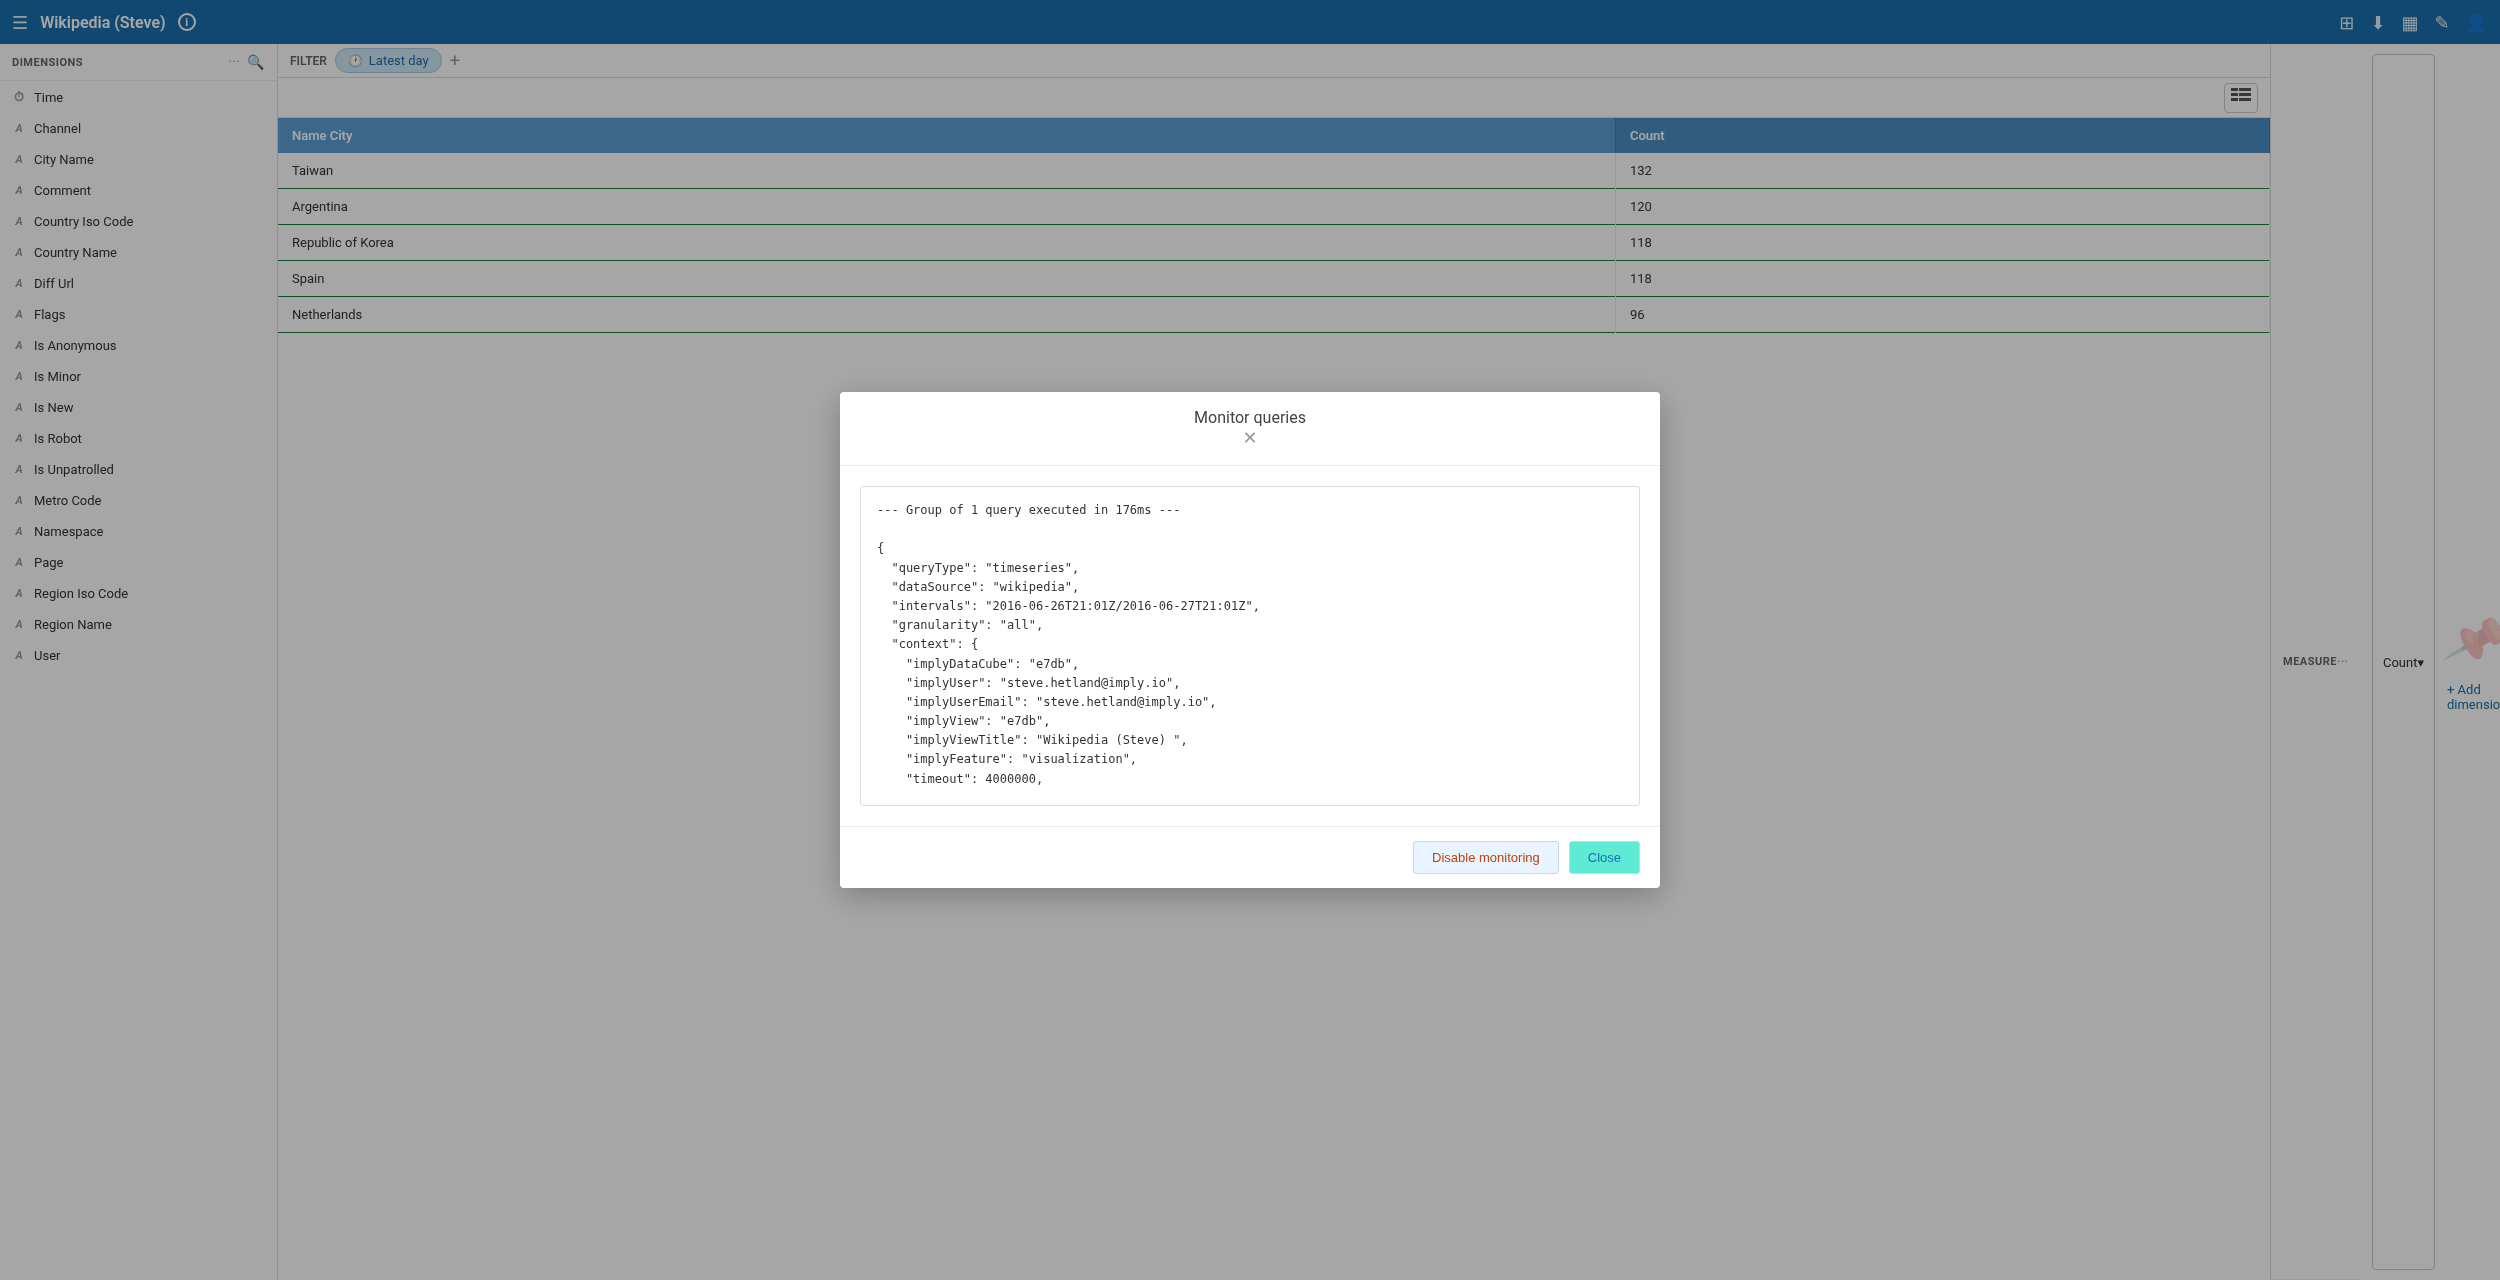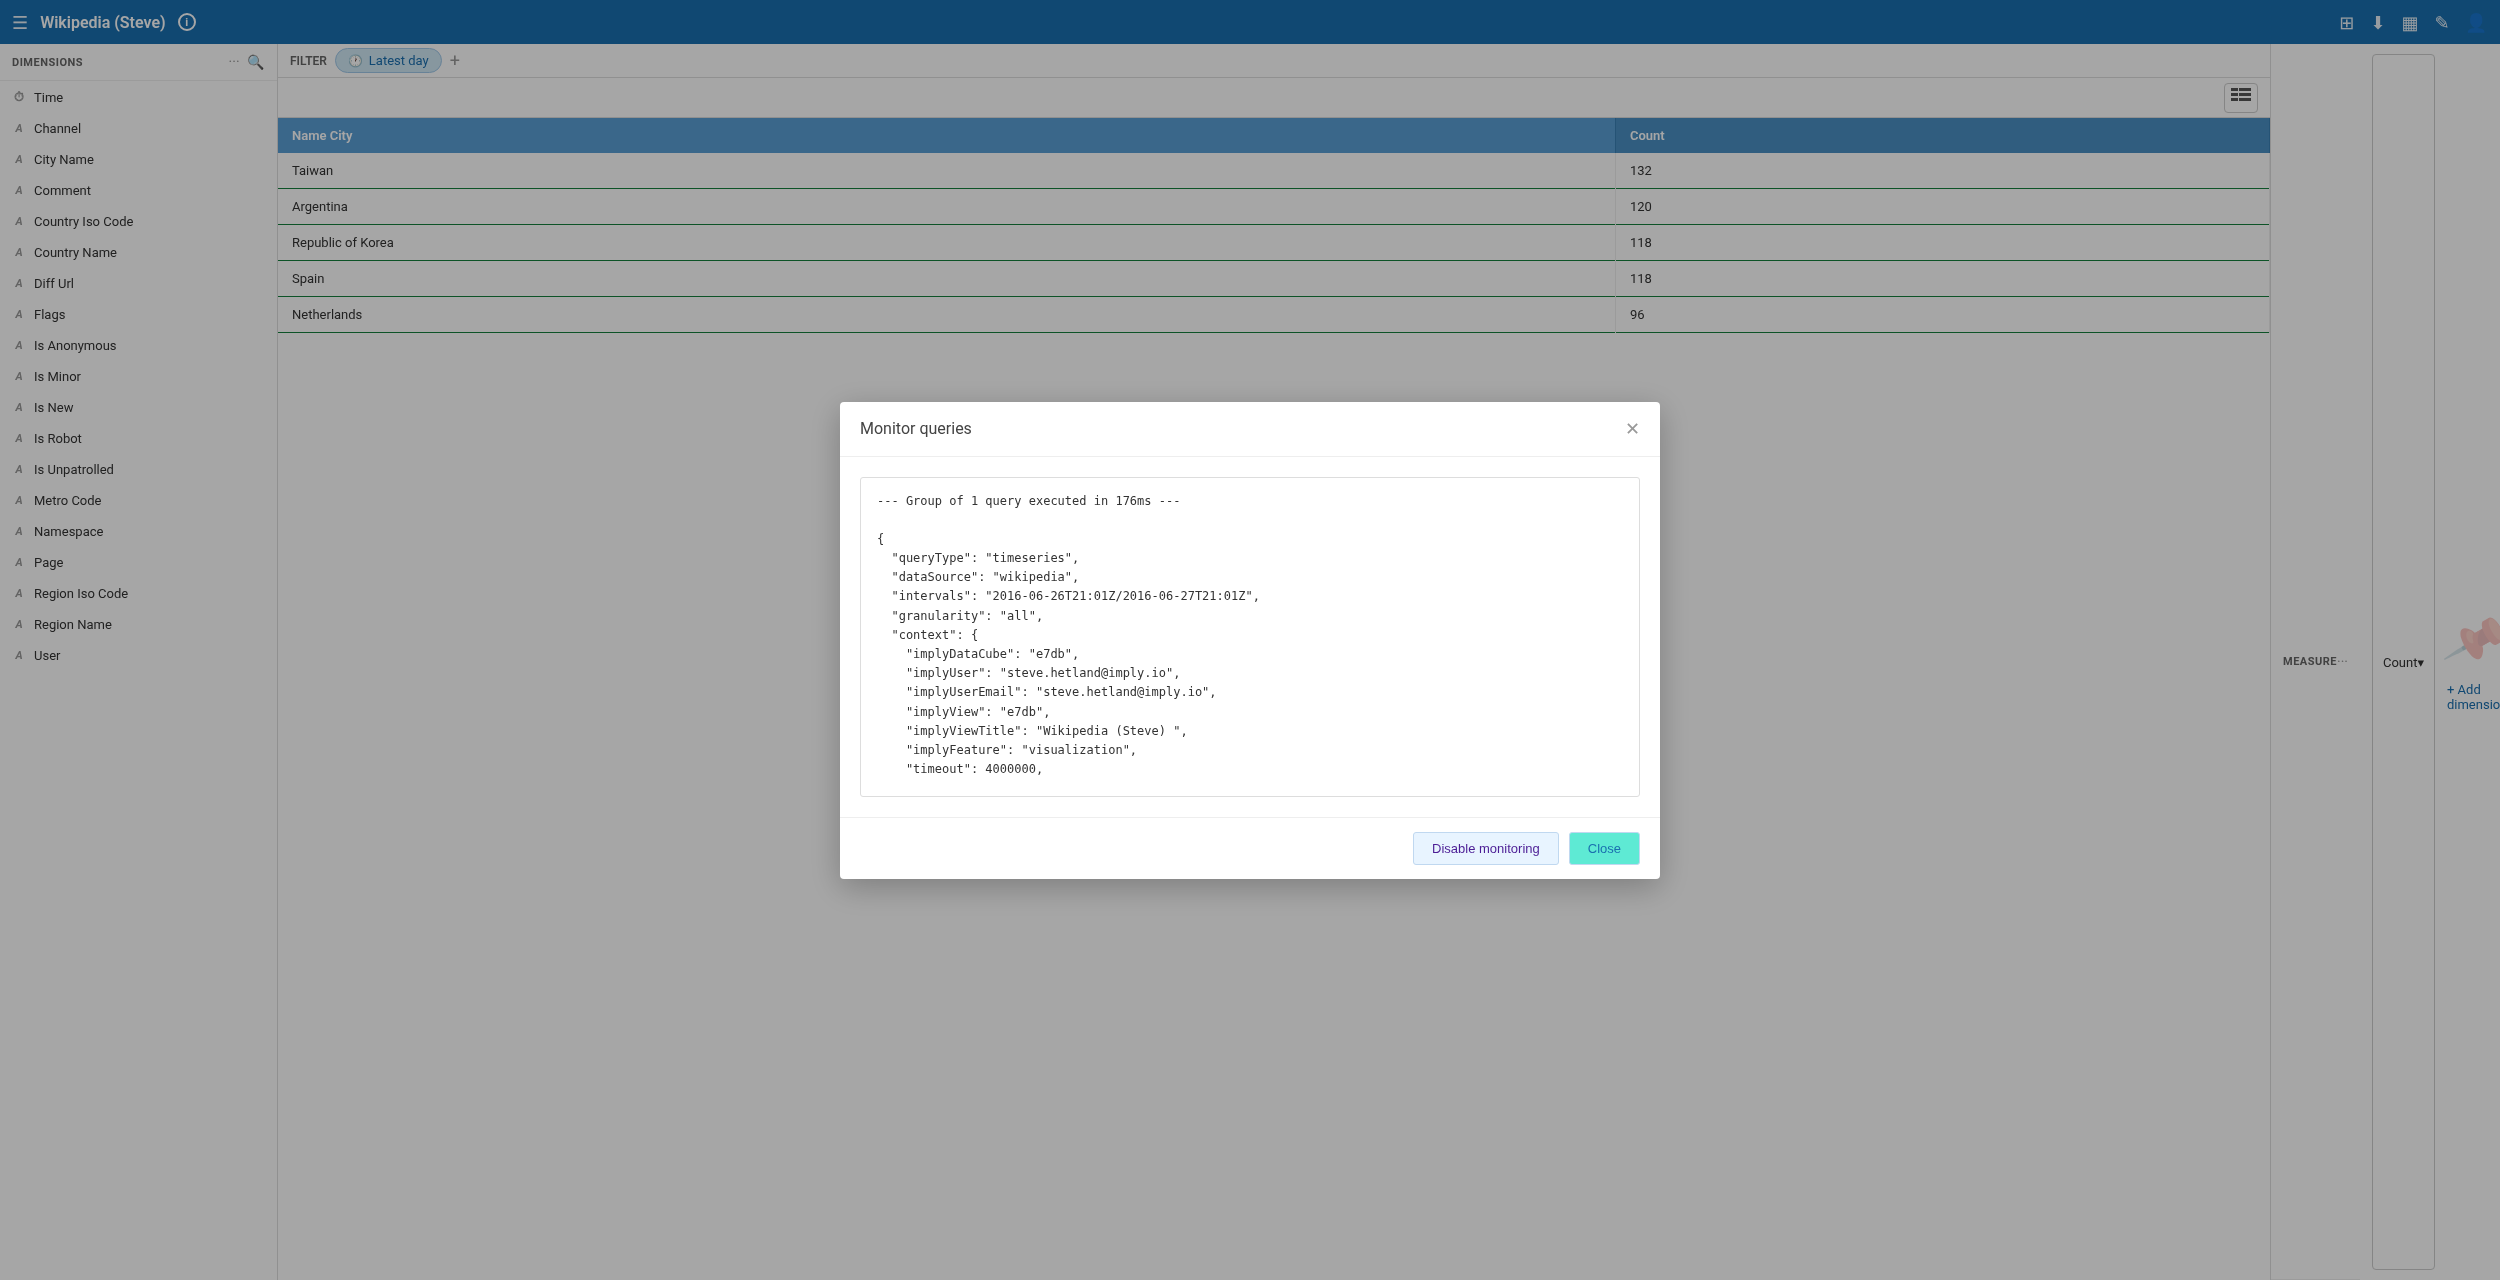--- a/index.html
+++ b/index.html
@@ -187,20 +187,21 @@
       box-shadow: 0 8px 32px rgba(0,0,0,0.25);
       display: flex;
       flex-direction: column;
     }
     .modal-header {
       padding: 16px 20px;
       display: flex;
       align-items: center;
       justify-content: space-between;
       border-bottom: 1px solid #eee;
+      flex-direction: column;
     }
     .modal-title { font-size: 16px; color: #444; font-weight: 400; }
     .modal-close { color: #999; cursor: pointer; font-size: 18px; background: none; border: none; }
     .modal-body { padding: 20px 20px; }
     .query-text {
       background: white;
       border: 1px solid #ddd;
       border-radius: 3px;
       padding: 14px 16px;
       font-family: monospace;
@@ -220,21 +221,21 @@
     }
     .btn {
       padding: 8px 18px;
       border-radius: 3px;
       font-size: 13px;
       cursor: pointer;
       border: 1px solid transparent;
     }
     .btn-secondary {
       background: #e8f4ff;
-      color: #4c1d95;
+      color: #c2410c;
       border-color: #c0d8f0;
     }
     .btn-primary {
       background: #5eead4;
       color: #1a6faf;
       border-color: #c0d8f0;
     }
   </style>
 </head>
 <body>

